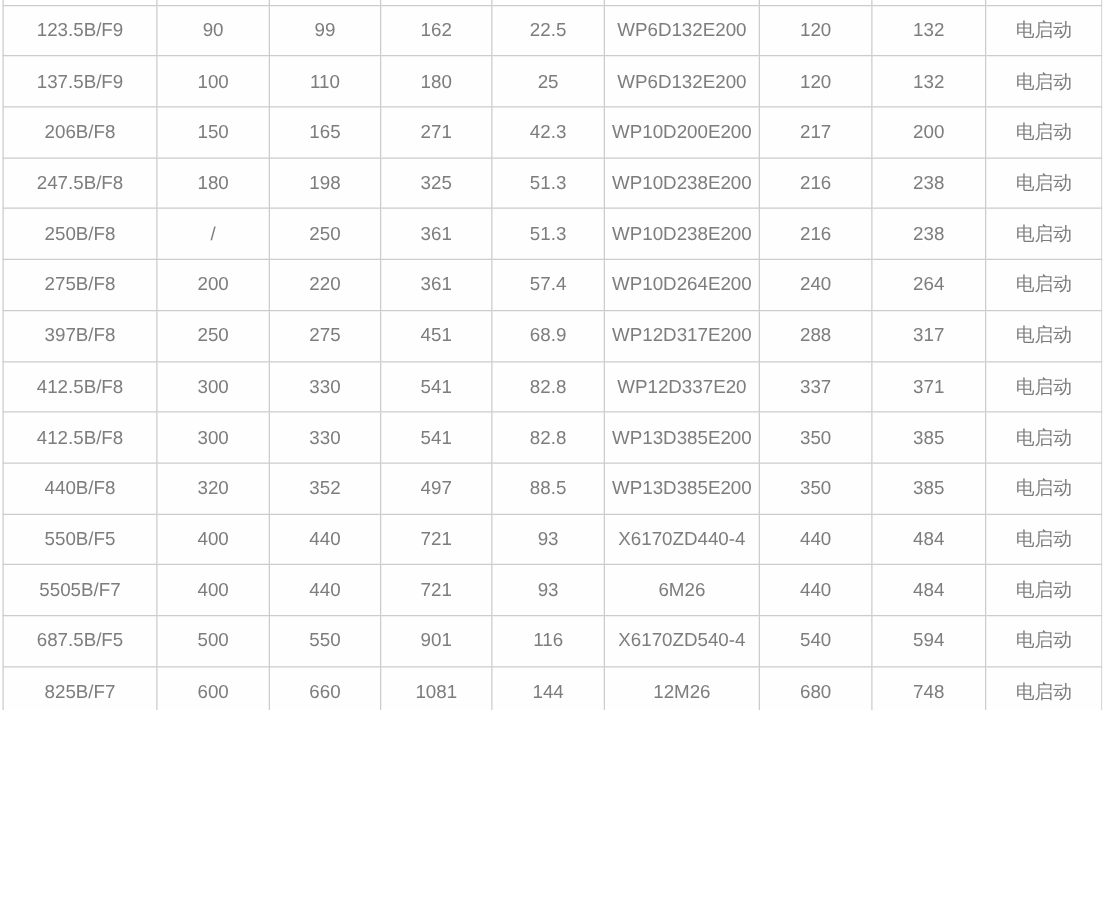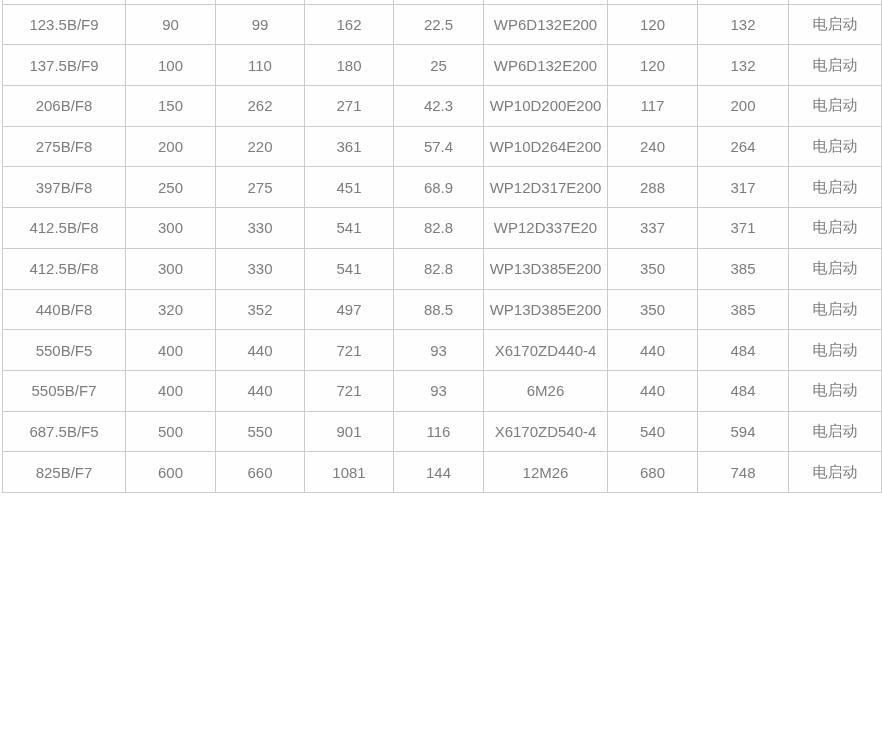--- a/index.html
+++ b/index.html
@@ -93,26 +93,48 @@
           <td>180</td>
           <td>25</td>
           <td>WP6D132E200</td>
           <td>120</td>
           <td>132</td>
           <td>电启动</td>
         </tr>
         <tr>
           <td>206B/F8</td>
           <td>150</td>
-          <td>262</td>
+          <td>165</td>
           <td>271</td>
           <td>42.3</td>
           <td>WP10D200E200</td>
-          <td>117</td>
+          <td>217</td>
           <td>200</td>
+          <td>电启动</td>
+        </tr>
+        <tr>
+          <td>247.5B/F8</td>
+          <td>180</td>
+          <td>198</td>
+          <td>325</td>
+          <td>51.3</td>
+          <td>WP10D238E200</td>
+          <td>216</td>
+          <td>238</td>
+          <td>电启动</td>
+        </tr>
+        <tr>
+          <td>250B/F8</td>
+          <td>/</td>
+          <td>250</td>
+          <td>361</td>
+          <td>51.3</td>
+          <td>WP10D238E200</td>
+          <td>216</td>
+          <td>238</td>
           <td>电启动</td>
         </tr>
         <tr>
           <td>275B/F8</td>
           <td>200</td>
           <td>220</td>
           <td>361</td>
           <td>57.4</td>
           <td>WP10D264E200</td>
           <td>240</td>

